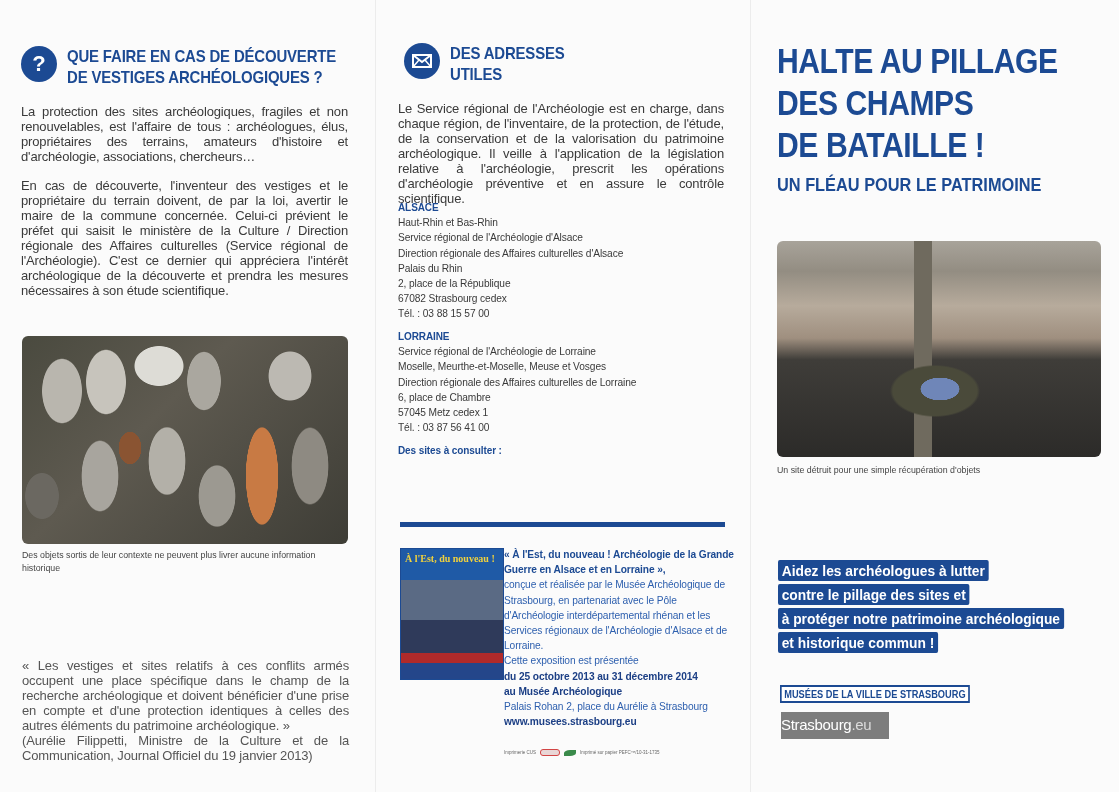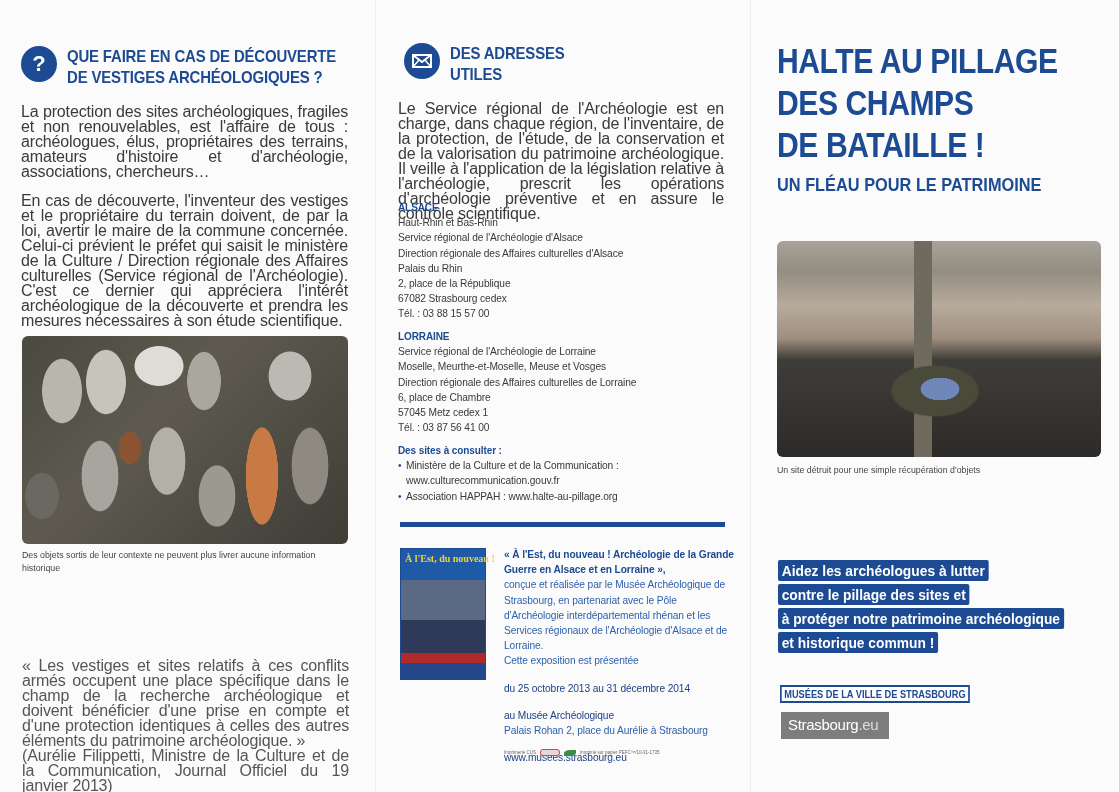--- a/index.html
+++ b/index.html
@@ -7,21 +7,21 @@
   body { background: #fbfbfb; font-family: "Liberation Sans", sans-serif; color: #333; position: relative; }
   .panel { position: absolute; top: 0; height: 792px; }
   #p1 { left: 0; width: 375px; }
   .fold { position: absolute; top: 0; width: 1px; height: 792px; background: #ececec; }
 
   .sec-head { position: absolute; display: flex; align-items: flex-start; }
   .round-icon { width: 36px; height: 36px; border-radius: 50%; background: #1c4a93; color: #fff; display: flex; align-items: center; justify-content: center; flex: none; }
   .round-icon span { font: bold 22px "Liberation Sans", sans-serif; }
   .sec-title { color: #1c4a93; font: bold 17px/21px "Liberation Sans Narrow", "Liberation Sans", sans-serif; margin-left: 10px; letter-spacing: -0.2px; transform: scaleX(0.88); transform-origin: left top; white-space: nowrap; }
 
-  .body-text { position: absolute; font-size: 16px; line-height: 15px; color: #3a3a3a; text-align: justify; letter-spacing: -0.15px; }
+  .body-text { position: absolute; font-size: 13px; line-height: 15px; color: #3a3a3a; text-align: justify; letter-spacing: -0.15px; }
   .body-text p { margin-bottom: 14px; }
   .caption { position: absolute; font-size: 8.8px; line-height: 13px; color: #444; }
 
   .photo { position: absolute; border-radius: 6px; overflow: hidden; }
   #photo-bottles { left: 22px; top: 336px; width: 326px; height: 208px;
     background:
       radial-gradient(ellipse 20px 60px at 240px 140px, #c87a44 80%, transparent 82%),
       radial-gradient(ellipse 14px 20px at 108px 112px, #8a5432 80%, transparent 82%),
       radial-gradient(ellipse 26px 42px at 40px 55px, #b9b6ae 75%, transparent 78%),
       radial-gradient(ellipse 26px 42px at 84px 46px, #c7c4bc 75%, transparent 78%),
@@ -37,42 +37,42 @@
   }
   #photo-pillage { left: 777px; top: 241px; width: 324px; height: 216px;
     background:
       radial-gradient(ellipse 24px 14px at 163px 148px, #6f86b8 80%, transparent 82%),
       radial-gradient(ellipse 60px 35px at 158px 150px, #4a4a3a 70%, transparent 75%),
       linear-gradient(90deg, transparent 137px, #6f6a5e 137px, #6f6a5e 155px, transparent 155px),
       linear-gradient(180deg, #a8a39a 0%, #938d82 14%, #b7ab9c 30%, #9f8f7f 45%, #3f3d39 55%, #2c2b29 100%);
   }
 
   .rule { position: absolute; left: 400px; top: 522px; width: 325px; height: 5px; background: #1c4a93; }
-  #expo-cover { position: absolute; left: 400px; top: 548px; width: 86px; height: 132px; background: linear-gradient(180deg, #1f5aa6 0 24%, #5a6a84 24% 55%, #2f3a5a 55% 80%, #b02a2a 80% 88%, #24468a 88%); border: 1px solid #1c4a93; }
+  #expo-cover { position: absolute; left: 400px; top: 548px; width: 104px; height: 132px; background: linear-gradient(180deg, #1f5aa6 0 24%, #5a6a84 24% 55%, #2f3a5a 55% 80%, #b02a2a 80% 88%, #24468a 88%); border: 1px solid #1c4a93; }
   #expo-cover .cover-title { position: absolute; left: 4px; top: 4px; right: 4px; color: #f2d23c; font: bold 10px "Liberation Serif", serif; white-space: nowrap; }
   .expo { position: absolute; left: 504px; top: 547px; width: 235px; font-size: 10.2px; line-height: 15.2px; color: #2d5fae; letter-spacing: -0.1px; }
   .expo .b { font-weight: bold; color: #1c4a93; }
-  .expo .dark { font-weight: normal; color: #1c3f85; margin-top: 12px; }
+  .expo .dark { font-weight: bold; color: #1c3f85; }
   .printer { position: absolute; left: 504px; top: 749px; font-size: 4.5px; color: #666; white-space: nowrap; display: flex; align-items: center; gap: 4px; }
   .printer .logo-a { width: 20px; height: 7px; border-radius: 3px; background: #e9d6d6; border: 1px solid #d24545; }
   .printer .logo-b { width: 12px; height: 6px; background: #3a8a4a; border-radius: 50% 0; }
 
   .addr-block { position: absolute; left: 398px; font-size: 10.2px; line-height: 15.2px; color: #3a3a3a; letter-spacing: -0.1px; }
   .addr-block .region { color: #1c4a93; font-weight: bold; font-size: 10px; }
   .sites li { list-style: none; position: relative; padding-left: 8px; }
   .sites li::before { content: "•"; position: absolute; left: 0; color: #1c4a93; }
 
   .main-title { position: absolute; left: 777px; top: 40px; color: #1c4a93; font: bold 35px/42px "Liberation Sans", sans-serif; transform: scaleX(0.86); transform-origin: left top; white-space: nowrap; letter-spacing: -0.5px; }
   .main-subtitle { position: absolute; left: 777px; top: 174px; color: #1c4a93; font: bold 19px "Liberation Sans", sans-serif; transform: scaleX(0.86); transform-origin: left top; white-space: nowrap; }
 
   .callout { position: absolute; left: 778px; top: 519px; margin-top: 41px; }
   .callout .line { display: inline-block; background: #1c4a93; color: #fff; font: bold 15px/19px "Liberation Sans", sans-serif; padding: 1px 4px; margin-bottom: 3px; border-radius: 2px; white-space: nowrap; transform: scaleX(0.92); transform-origin: left; }
 
   .museum-badge { position: absolute; left: 780px; top: 685px; border: 2px solid #1c4a93; background: #fff; color: #1c4a93; font: bold 11px "Liberation Sans", sans-serif; padding: 1px 3px; white-space: nowrap; transform: scaleX(0.84); transform-origin: left; }
-  .strasbourg-logo { position: absolute; left: 781px; top: 712px; width: 108px; height: 27px; background: #7d7d7d; color: #fff; font: 15px/25px "Liberation Sans", sans-serif; padding-left: 7px; letter-spacing: -0.3px; }
+  .strasbourg-logo { position: absolute; left: 781px; top: 712px; width: 108px; height: 27px; background: #7d7d7d; color: #fff; font: 15px/25px "Liberation Sans", sans-serif; letter-spacing: -0.3px; }
   .strasbourg-logo .eu { color: #dcdcdc; }
 </style>
 </head>
 <body>
 
 <div class="fold" style="left:375px"></div>
 <div class="fold" style="left:750px"></div>
 
 <section id="p1" class="panel">
   <div class="sec-head" style="left:21px; top:46px;">
@@ -128,29 +128,20 @@
   <div>Service régional de l'Archéologie de Lorraine</div>
   <div>Moselle, Meurthe-et-Moselle, Meuse et Vosges</div>
   <div>Direction régionale des Affaires culturelles de Lorraine</div>
   <div>6, place de Chambre</div>
   <div>57045 Metz cedex 1</div>
   <div>Tél. : 03 87 56 41 00</div>
 </div>
 
 <div class="addr-block sites" style="top:443px;">
   <div class="region">Des sites à consulter :</div>
-  <ul>
-    <li>
-      <span>Ministère de la Culture et de la Communication :</span><br>
-      <span>www.culturecommunication.gouv.fr</span>
-    </li>
-    <li>
-      <span>Association HAPPAH : </span><span>www.halte-au-pillage.org</span>
-    </li>
-  </ul>
 </div>
 
 <div class="rule"></div>
 
 <div id="expo-cover">
   <div class="cover-title">À l'Est, du nouveau !</div>
 </div>
 <div class="expo">
   <div class="b">« À l'Est, du nouveau ! Archéologie de la Grande Guerre en Alsace et en Lorraine »,</div>
   <div>conçue et réalisée par le Musée Archéologique de Strasbourg, en partenariat avec le Pôle d'Archéologie interdépartemental rhénan et les Services régionaux de l'Archéologie d'Alsace et de Lorraine.</div>

